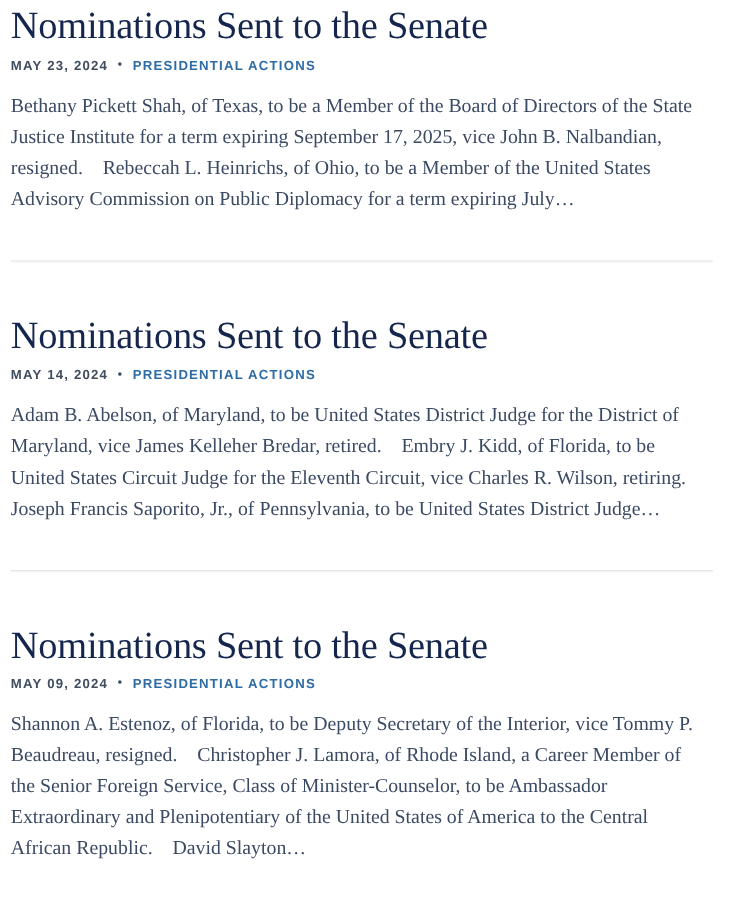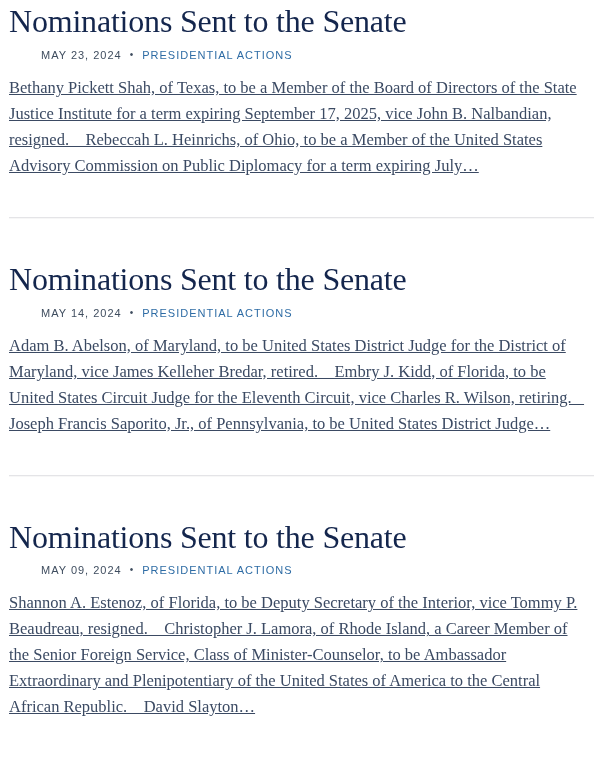--- a/index.html
+++ b/index.html
@@ -36,46 +36,44 @@
     letter-spacing: -0.2px;
     color: var(--title, #14264d);
     cursor: pointer;
   }
   .post-meta {
     display: flex;
     align-items: center;
     gap: 8px;
     font-family: "Liberation Sans", sans-serif;
     font-size: 11px;
-    font-weight: 400;
+    font-weight: 700;
     letter-spacing: 1px;
     margin-bottom: 14px;
     text-transform: uppercase;
-    margin-left: 32px;
   }
   .post-date {
     color: var(--date, #3f4d5f);
   }
   .meta-dot {
     color: var(--date, #3f4d5f);
     font-size: 10px;
     line-height: 1;
   }
   .post-category {
     color: var(--category, #2e6ca5);
     text-decoration: none;
     cursor: pointer;
   }
   .post-excerpt {
     margin: 0;
     max-width: 580px;
     font-size: 16.5px;
     line-height: 26px;
     color: var(--body, #3b4a63);
-    text-decoration: underline;
   }
 </style>
 </head>
 <body style="background: rgb(255, 255, 255);">
 
 <main class="feed">
 
   <article class="post">
     <h2 class="post-title">Nominations Sent to the Senate</h2>
     <div class="post-meta">

